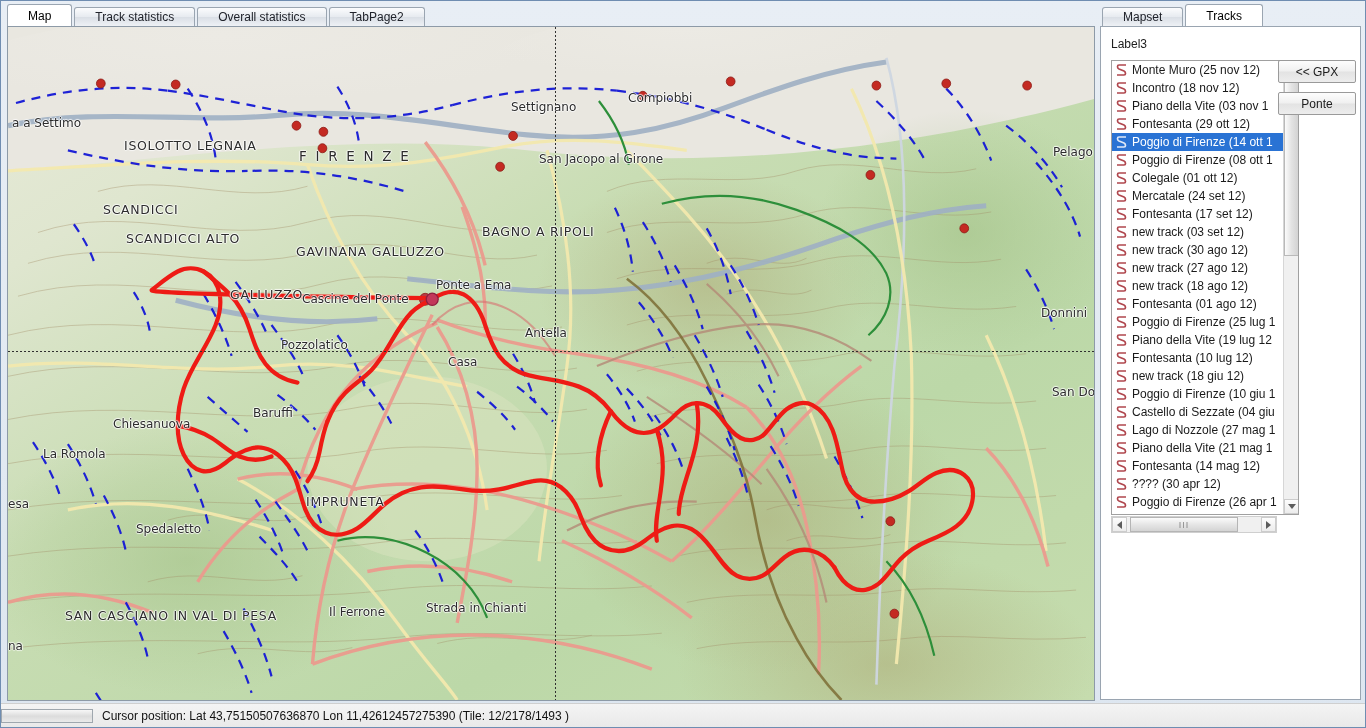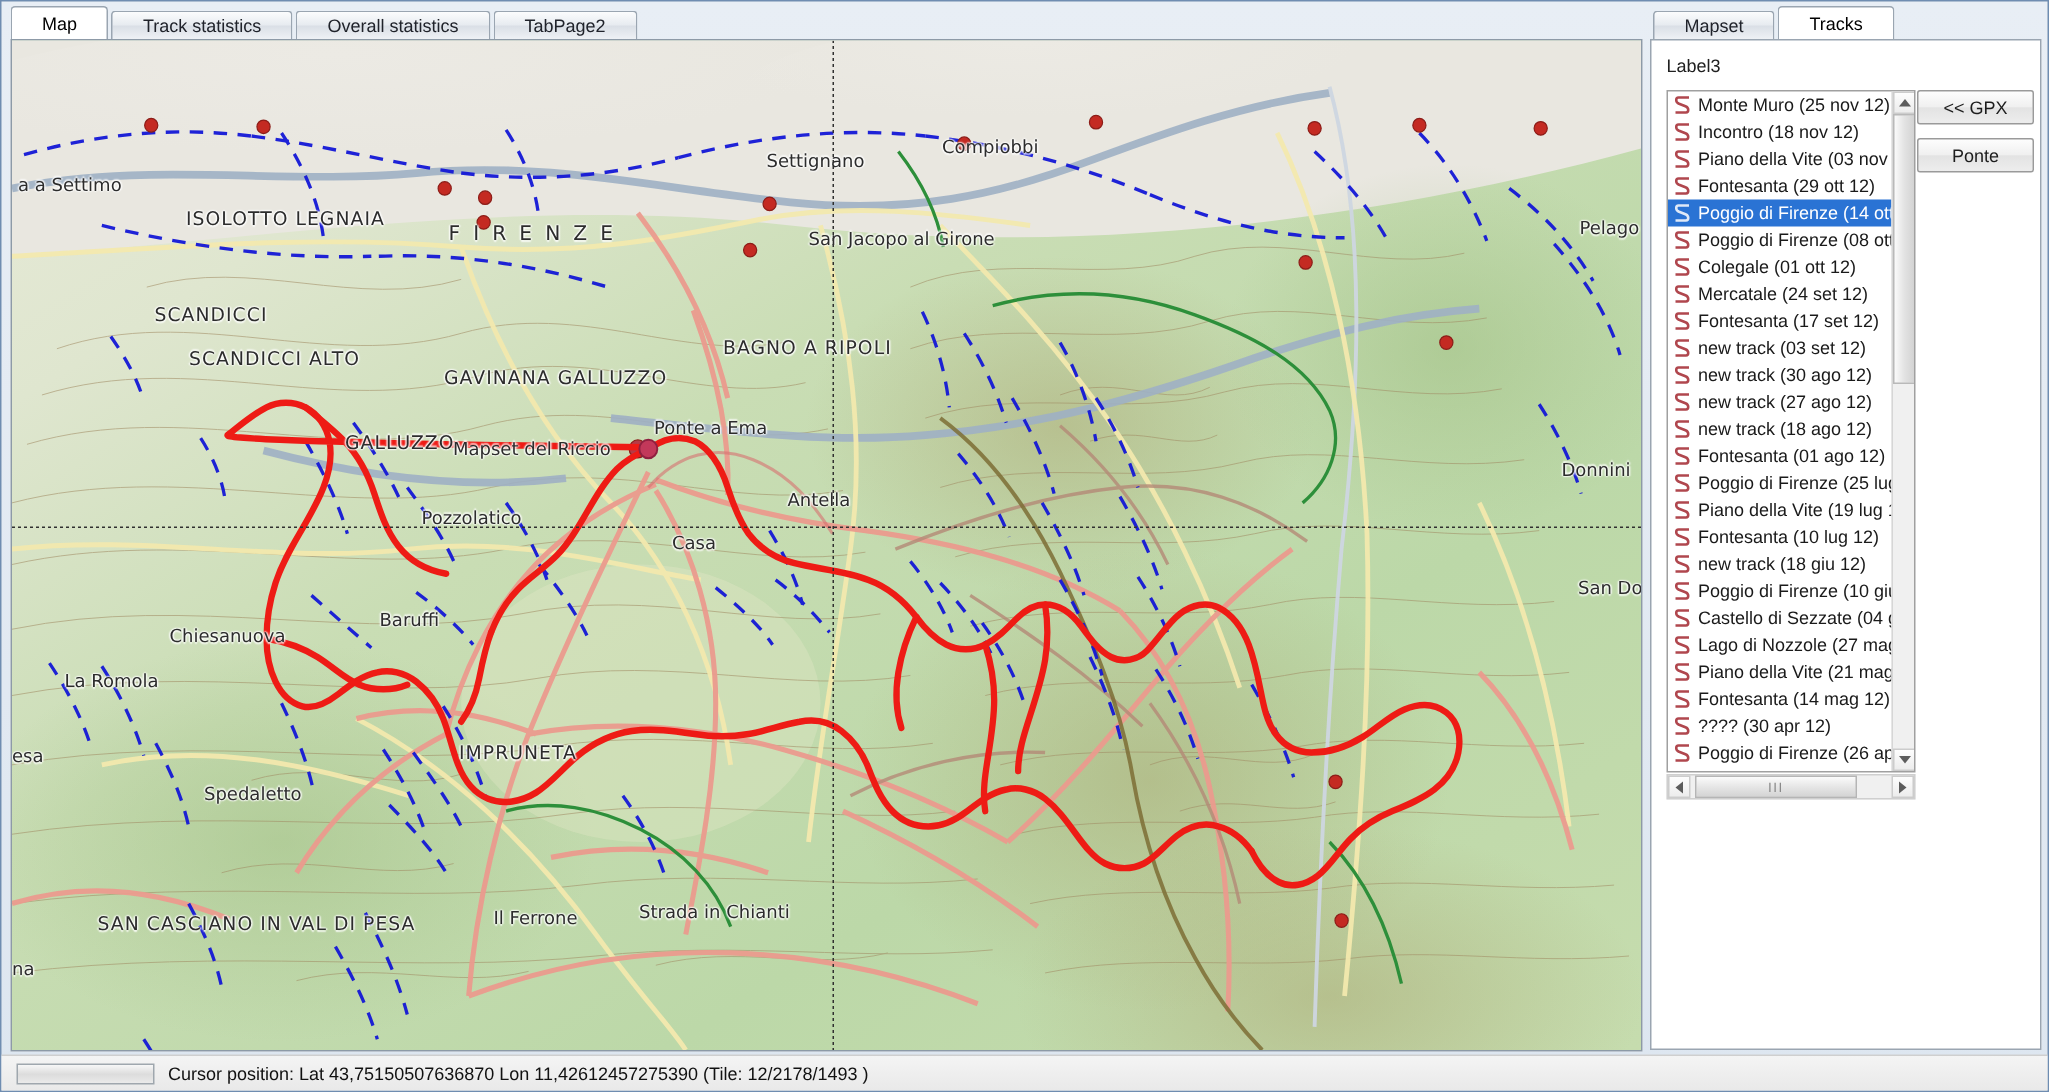--- a/index.html
+++ b/index.html
@@ -165,21 +165,21 @@
   .tabstrip-right {
     display: flex; align-items: flex-end; height: 22px; position: relative; z-index: 3;
     padding-left: 2px;
   }
   .panel-inner { position: absolute; inset: 0; padding: 10px 8px 6px 10px; }
   .panel-label { font-size: 12px; color: #202020; margin-bottom: 7px; }
 
   .listbox {
     position: absolute;
     left: 10px; top: 33px;
-    width: 166px; height: 455px;
+    width: 188px; height: 455px;
     border: 1px solid #a0a0a0;
     background: #fff;
     overflow: hidden;
   }
   .list-items { position: absolute; left: 0; top: 0; right: 15px; }
   .list-item {
     height: 18px;
     display: flex; align-items: center;
     padding-left: 3px;
     font-size: 12px;
@@ -242,21 +242,21 @@
     cursor: default;
     text-align: center;
   }
 
   
   .statusbar {
     height: 24px; flex: 0 0 24px;
     background: linear-gradient(180deg, #f4f4f4 0%, #e9e9e9 100%);
     border-top: 1px solid #cfcfcf;
     display: flex; align-items: center;
-    padding-left: 10px;
+    padding-left: 0;
   }
   .progress {
     width: 92px; height: 14px;
     border: 1px solid #9fa7ae;
     background: linear-gradient(180deg, #f7f7f7 0%, #dcdcdc 52%, #eaeaea 100%);
     margin-right: 9px;
   }
   .status-text { font-size: 12px; color: #111; white-space: nowrap; }
 </style>
 </head>
@@ -561,21 +561,21 @@
             <div class="map-label lbl-city" style="left:291px;top:121px">F I R E N Z E</div>
             <div class="map-label lbl-med" style="left:503px;top:73px">Settignano</div>
             <div class="map-label lbl-med" style="left:620px;top:64px">Compiobbi</div>
             <div class="map-label lbl-med" style="left:531px;top:125px">San Jacopo al Girone</div>
             <div class="map-label lbl-med" style="left:1045px;top:118px">Pelago</div>
             <div class="map-label lbl-big" style="left:95px;top:175px">SCANDICCI</div>
             <div class="map-label lbl-big" style="left:118px;top:204px">SCANDICCI ALTO</div>
             <div class="map-label lbl-big" style="left:474px;top:197px">BAGNO A RIPOLI</div>
             <div class="map-label lbl-big" style="left:288px;top:217px">GAVINANA GALLUZZO</div>
             <div class="map-label lbl-big" style="left:222px;top:260px">GALLUZZO</div>
-            <div class="map-label lbl-med" style="left:294px;top:265px">Mapset del Riccio</div>
+            <div class="map-label lbl-med" style="left:294px;top:265px">Cascine del Ponte</div>
             <div class="map-label lbl-med" style="left:428px;top:251px">Ponte a Ema</div>
             <div class="map-label lbl-med" style="left:517px;top:299px">Antella</div>
             <div class="map-label lbl-med" style="left:1033px;top:279px">Donnini</div>
             <div class="map-label lbl-med" style="left:273px;top:311px">Pozzolatico</div>
             <div class="map-label lbl-med" style="left:440px;top:328px">Casa</div>
             <div class="map-label lbl-med" style="left:245px;top:379px">Baruffi</div>
             <div class="map-label lbl-med" style="left:1044px;top:358px">San Dona</div>
             <div class="map-label lbl-med" style="left:105px;top:390px">Chiesanuova</div>
             <div class="map-label lbl-med" style="left:35px;top:420px">La Romola</div>
             <div class="map-label lbl-med" style="left:0px;top:470px">esa</div>

